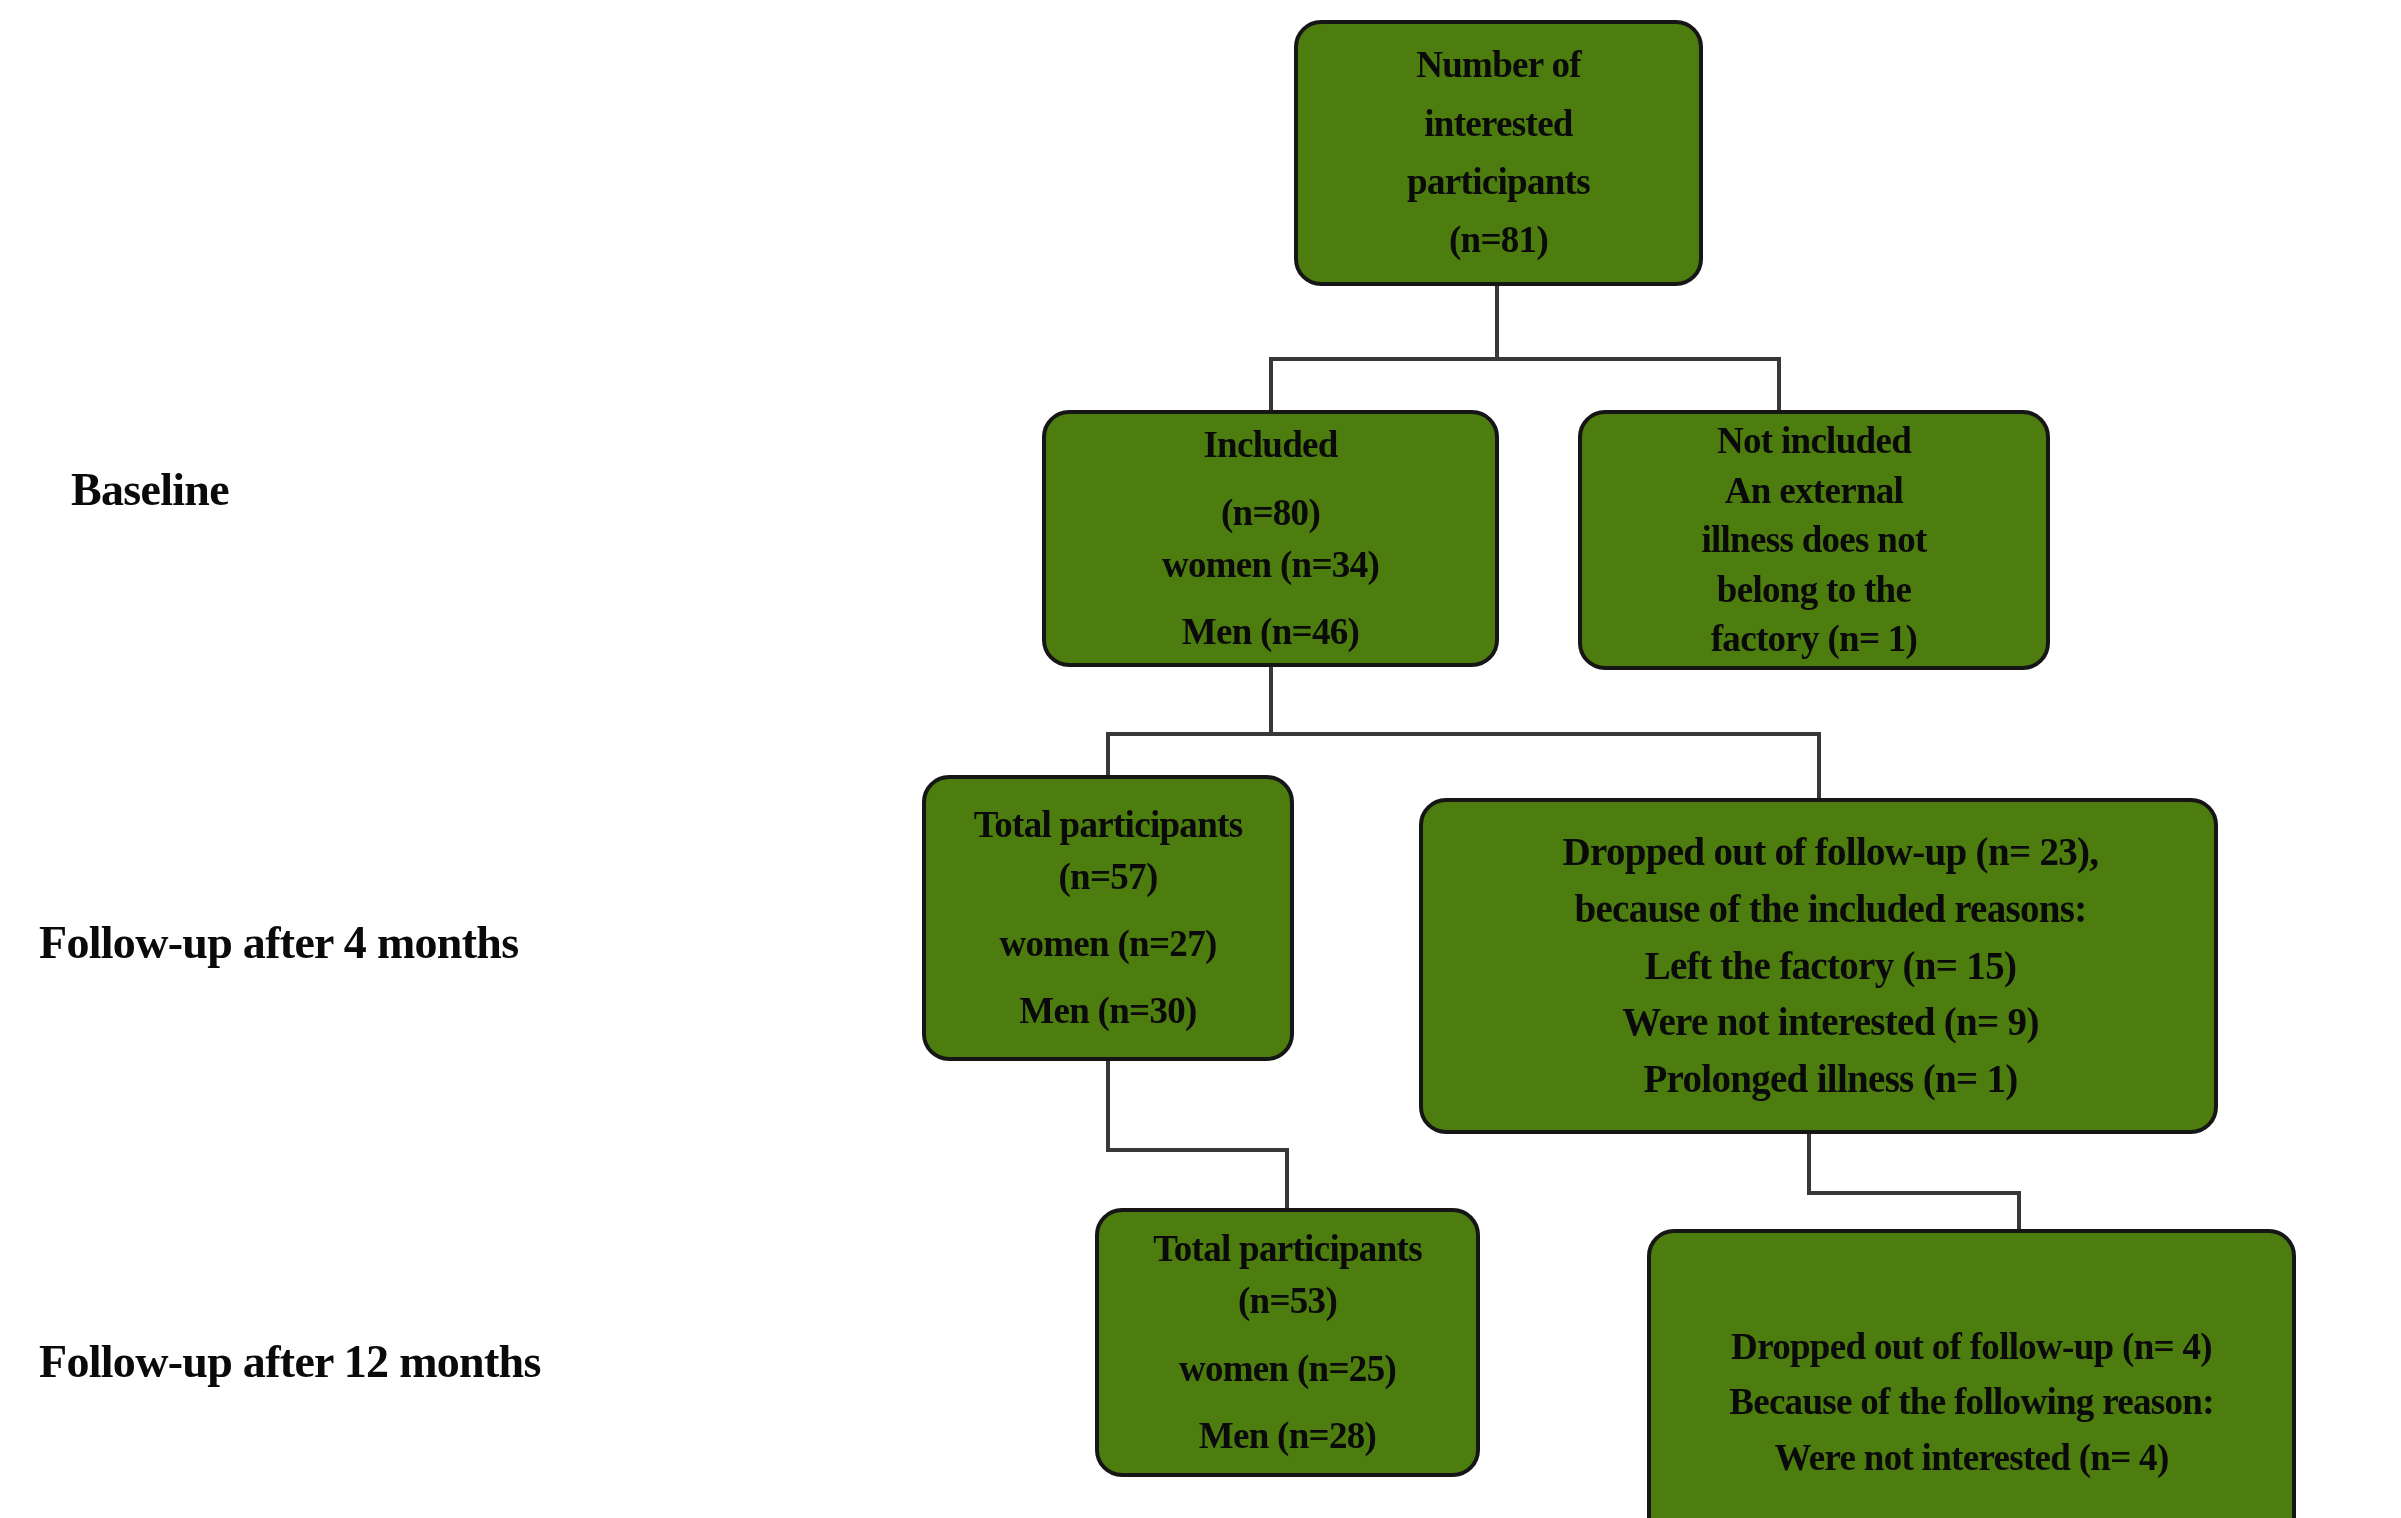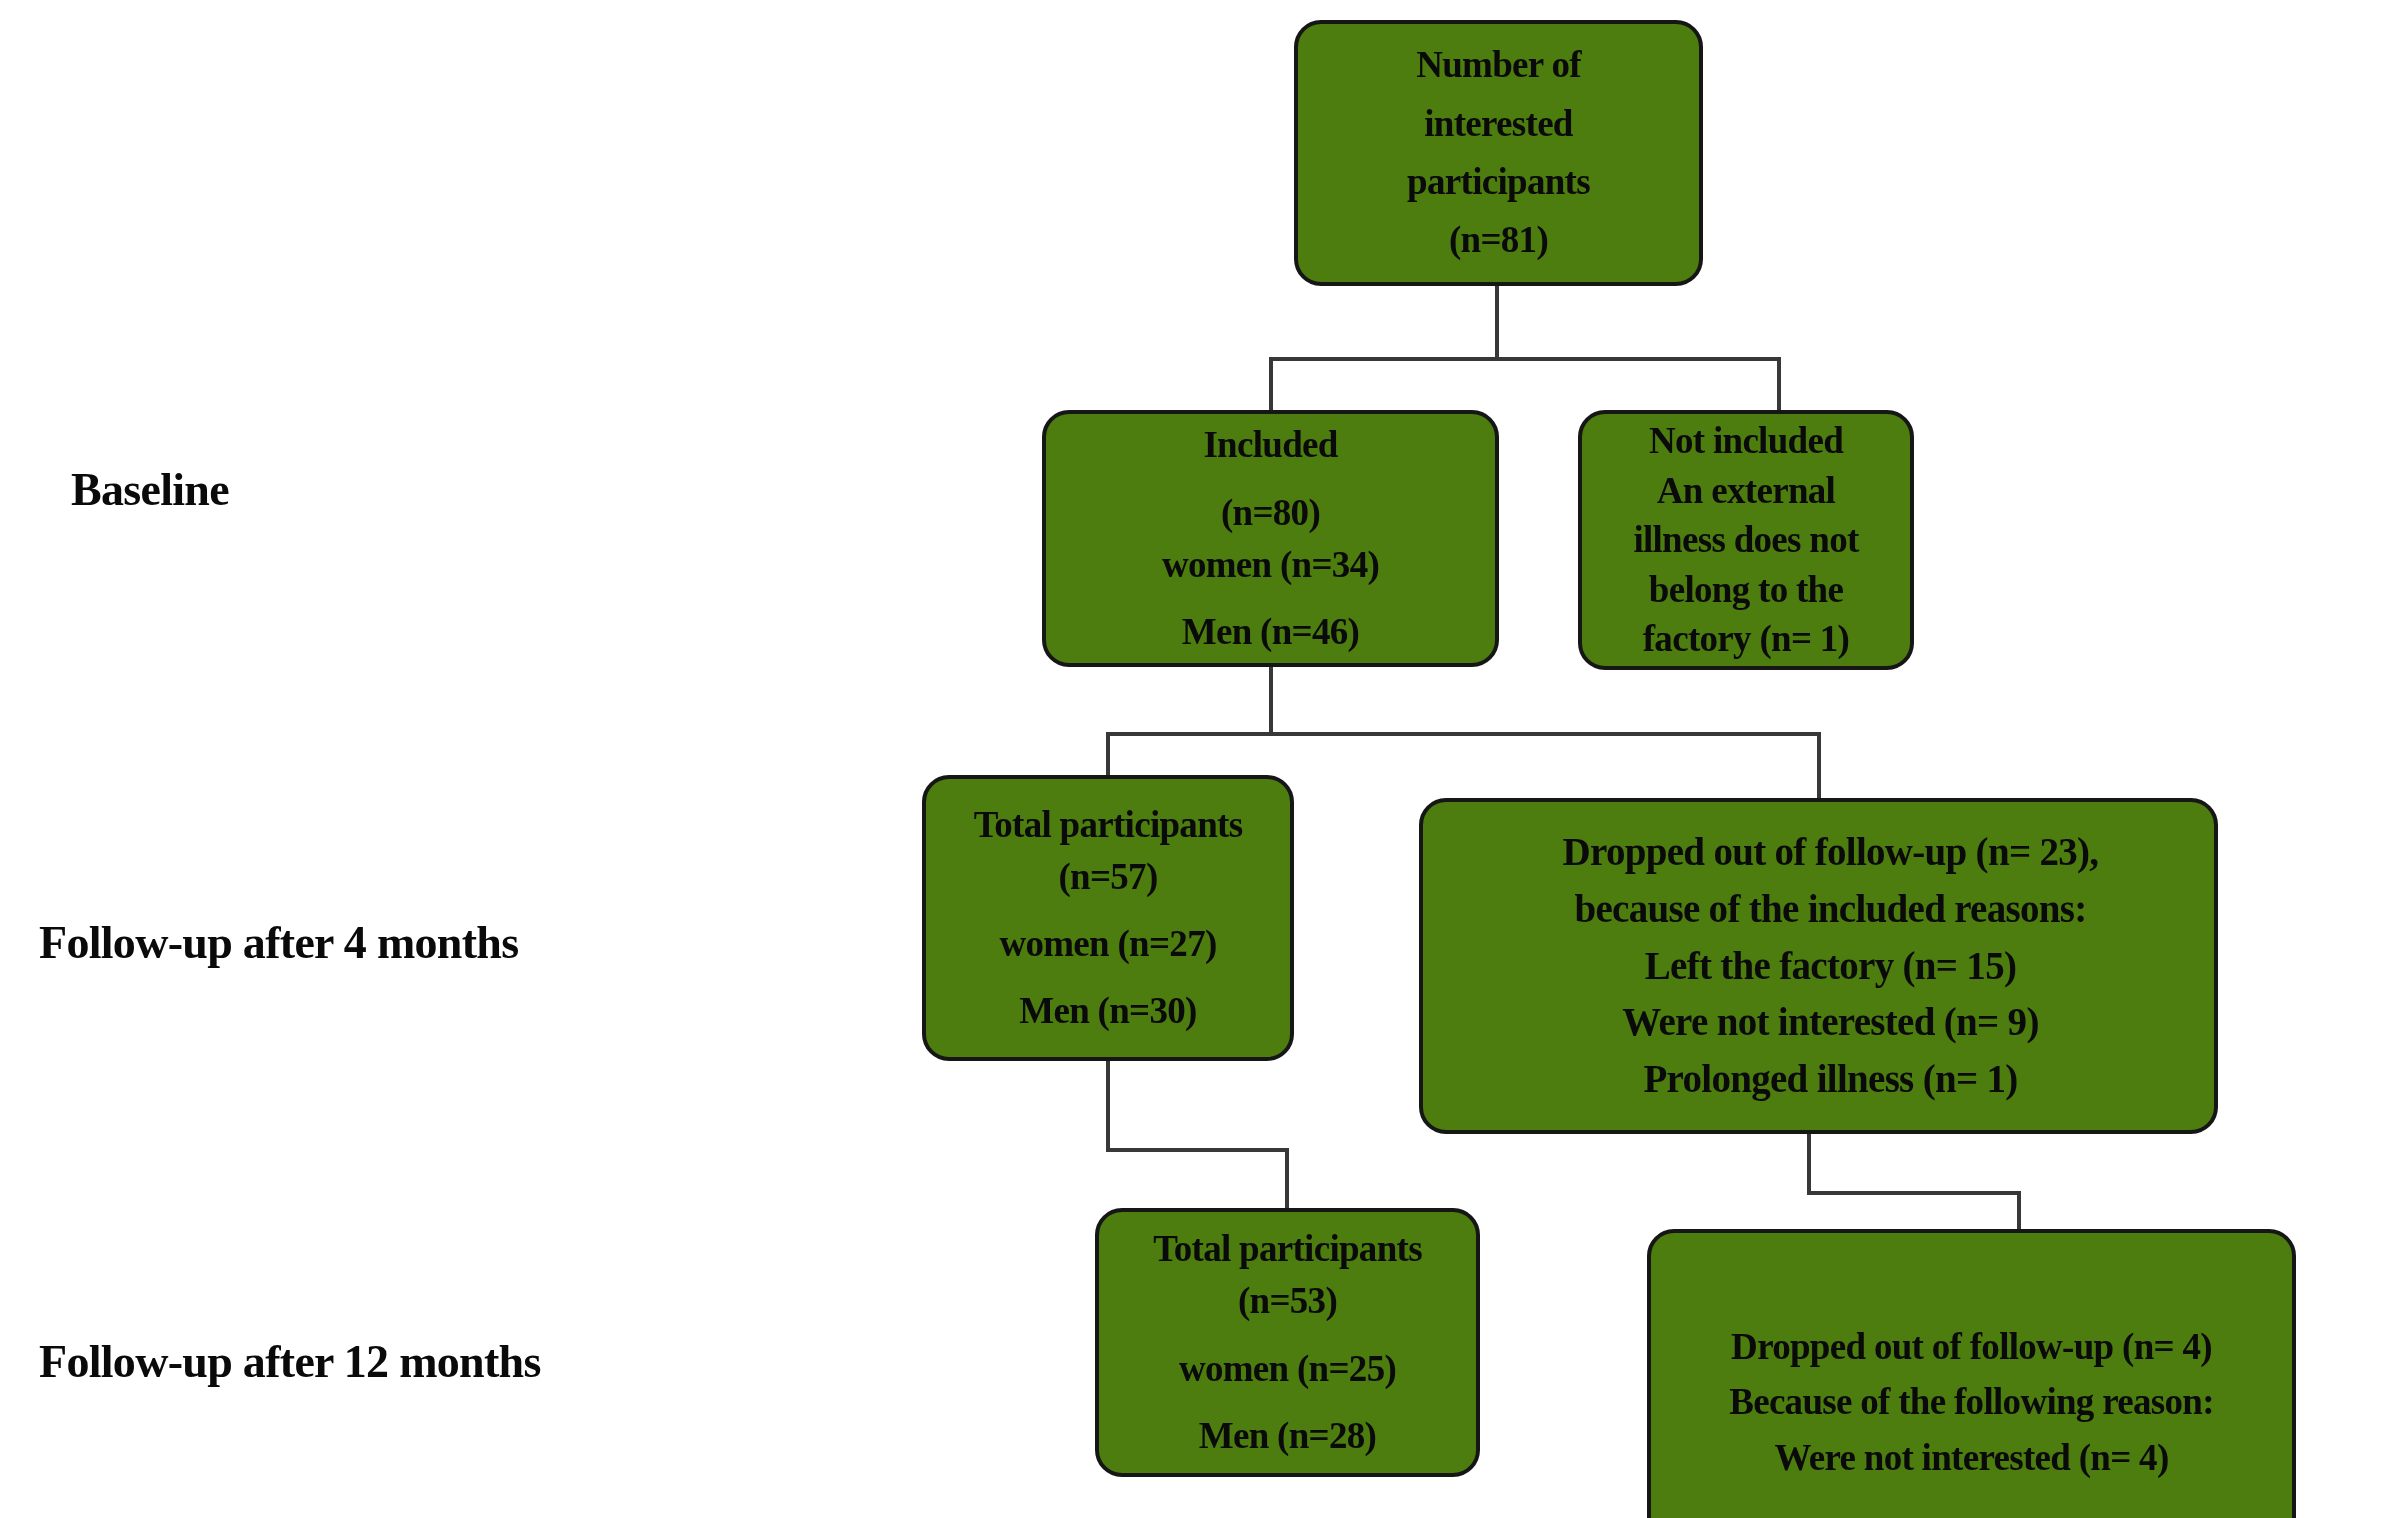--- a/index.html
+++ b/index.html
@@ -86,21 +86,21 @@
     <span class="bl">(n=81)</span>
   </div>
 
   <div class="box" style="left:1042px; top:410px; width:457px; height:257px;">
     <span class="bl">Included</span>
     <span class="bl gap">(n=80)</span>
     <span class="bl">women (n=34)</span>
     <span class="bl gap">Men (n=46)</span>
   </div>
 
-  <div class="box box-notincluded" style="left:1578px; top:410px; width:336px; height:260px;">
+  <div class="box box-notincluded" style="left:1578px; top:410px; width:472px; height:260px;">
     <span class="bl">Not included</span>
     <span class="bl">An external</span>
     <span class="bl">illness does not</span>
     <span class="bl">belong to the</span>
     <span class="bl">factory (n= 1)</span>
   </div>
 
   <div class="box" style="left:922px; top:775px; width:372px; height:286px;">
     <span class="bl">Total participants</span>
     <span class="bl">(n=57)</span>

